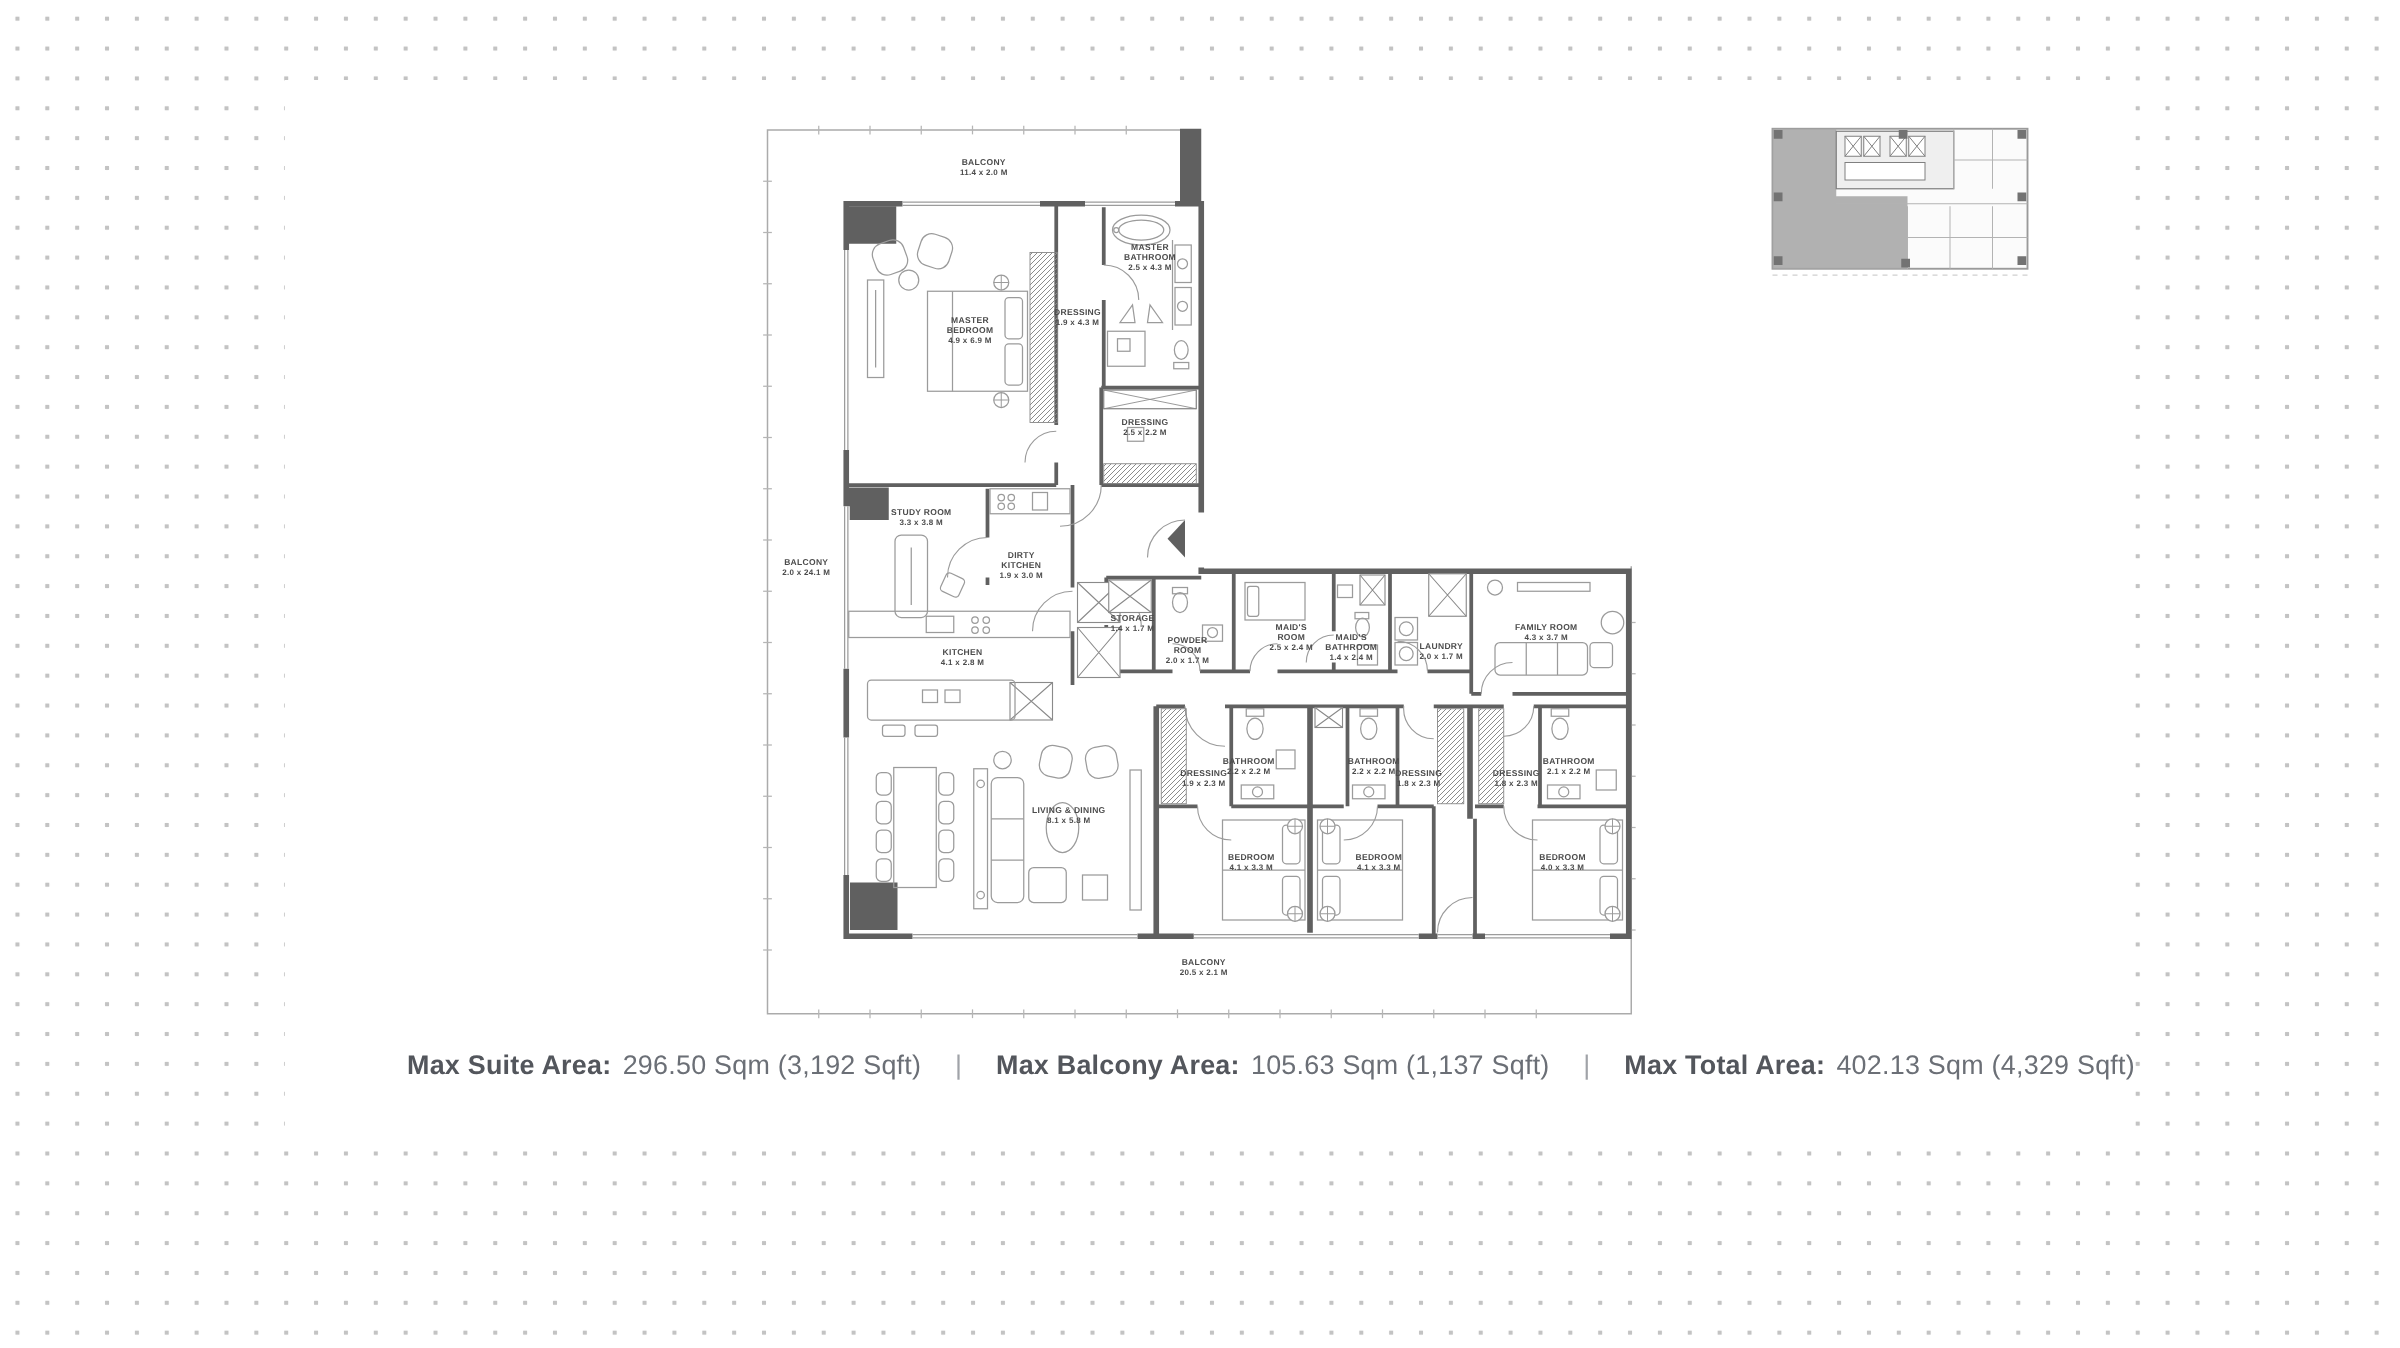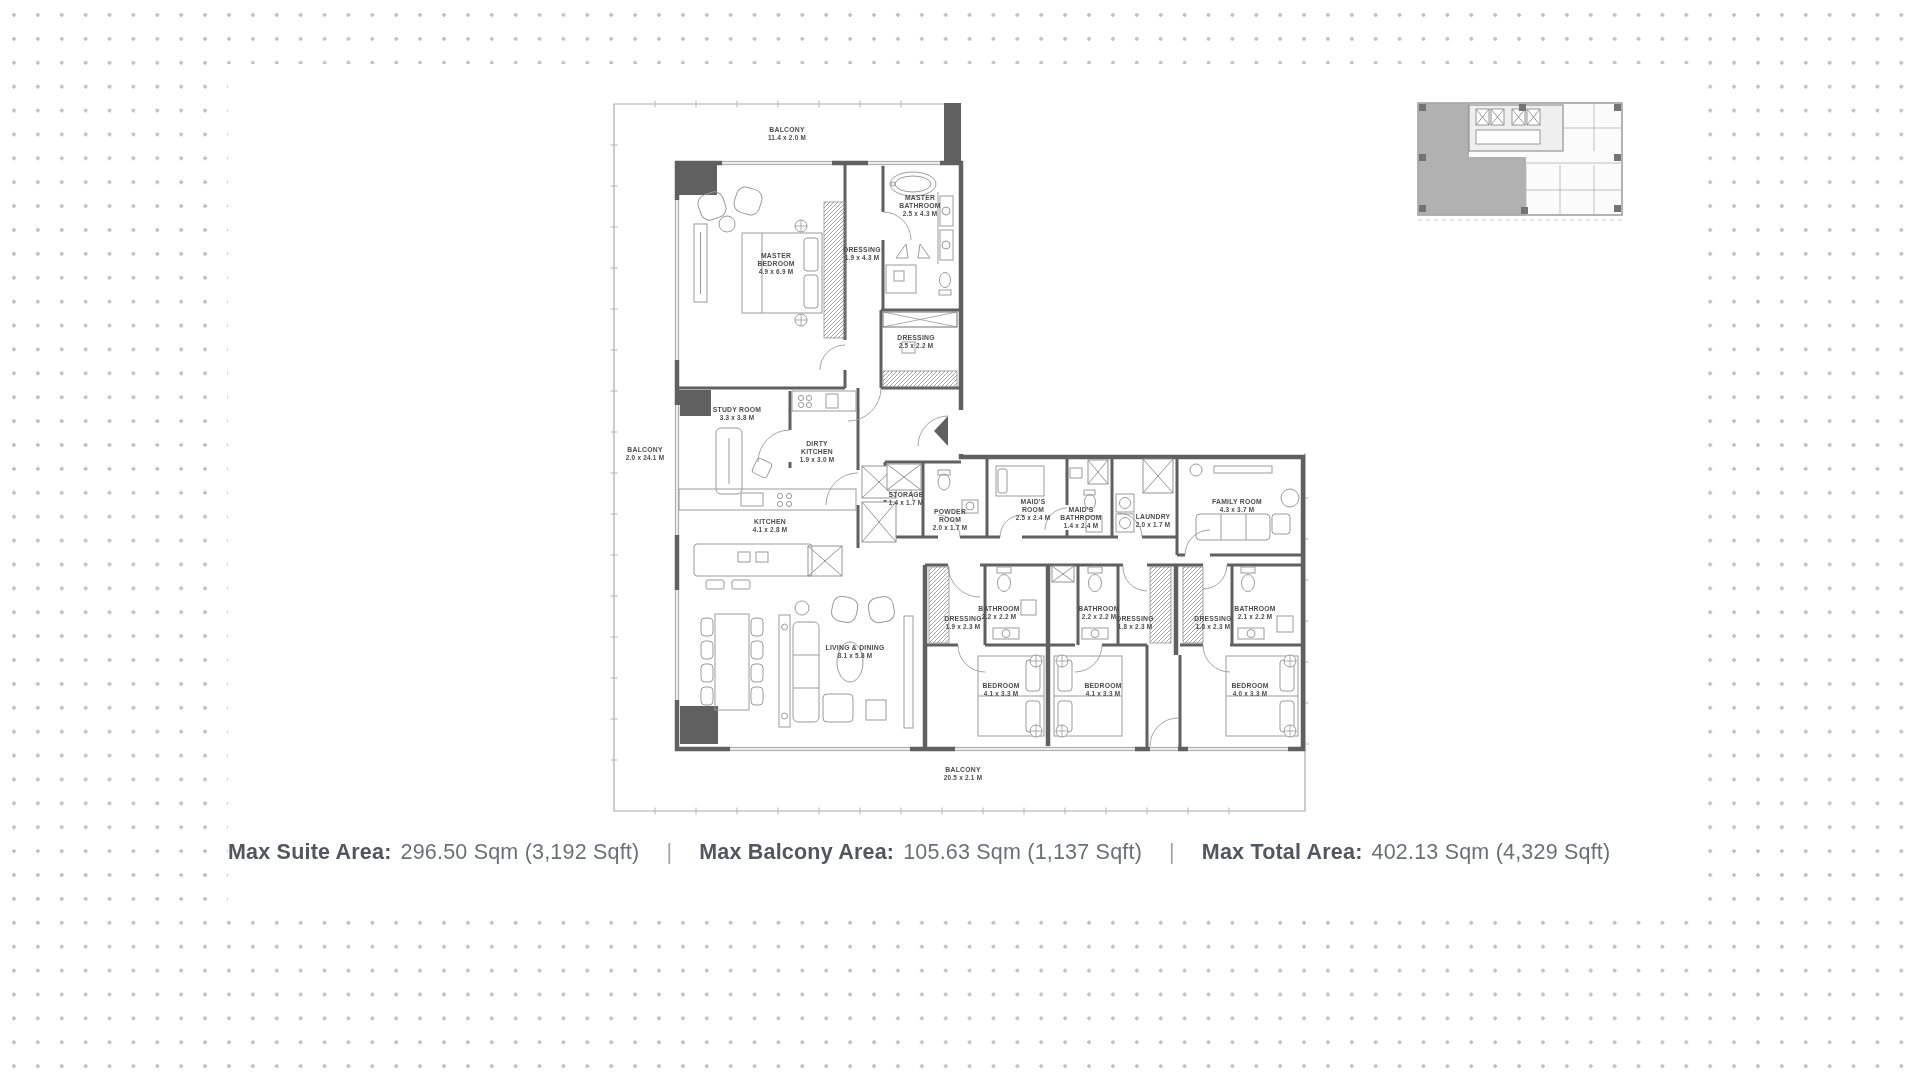--- a/index.html
+++ b/index.html
@@ -3,21 +3,21 @@
 <meta charset="utf-8">
 <style>
   html,body{margin:0;padding:0;background:#ffffff}
   .page{position:relative;width:1920px;height:1078px;overflow:hidden;background:#fff;
         font-family:"Liberation Sans",sans-serif}
   .dots{position:absolute;inset:0;
         background-image:radial-gradient(circle,#c3c3c3 1.7px,transparent 2.05px);
         background-size:23.9px 23.9px;background-position:2px 3px}
   .panel{position:absolute;left:228px;top:64px;width:1463px;height:849px;background:#ffffff}
   svg.plan{position:absolute;left:0;top:0}
-  .stats{position:absolute;left:228px;top:840px;width:1463px;text-align:left;
+  .stats{position:absolute;left:245px;top:840px;width:1463px;text-align:right;
          font-size:21.5px;letter-spacing:.2px;color:#6b6f76;white-space:nowrap}
   .stats .lbl{font-weight:bold;color:#53565c;margin-right:9px}
   .stats .sep{color:#a0a3a8;margin:0 27px}
   .room-label{font-family:"Liberation Sans",sans-serif;font-weight:700;fill:#4c4c4c;
               letter-spacing:.25px;font-size:6.8px;text-anchor:middle}
   .room-label .dim{font-size:6.4px}
 </style>
 </head>
 <body>
 

